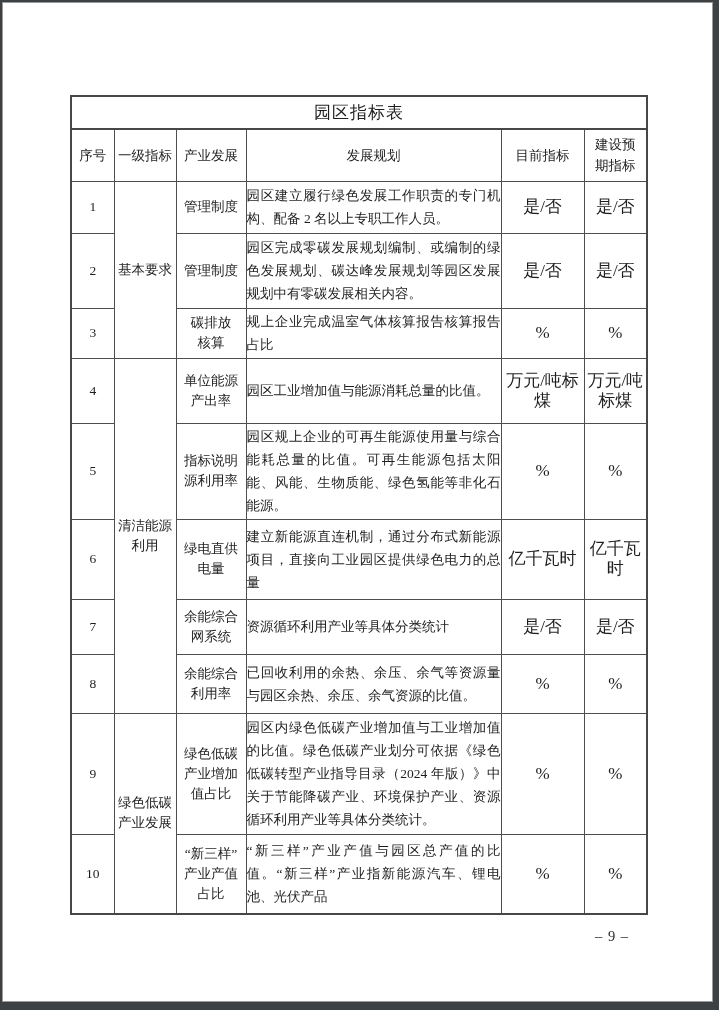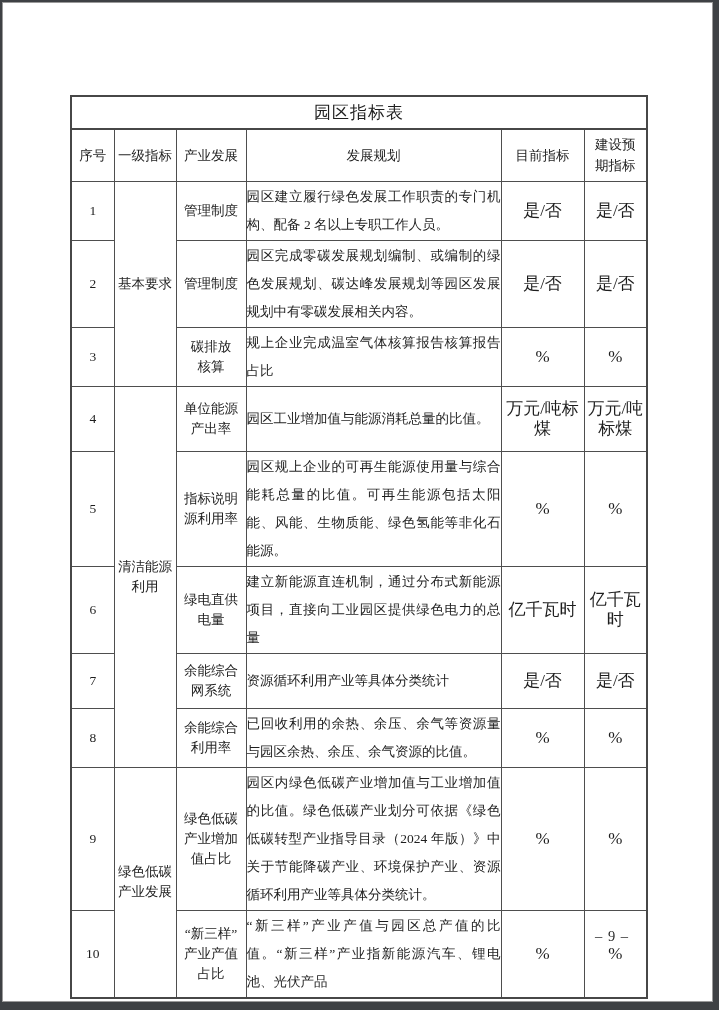--- a/index.html
+++ b/index.html
@@ -57,21 +57,21 @@
     vertical-align: middle;
     white-space: pre-line;
     font-size: 13.5px;
     line-height: 21px;
   }
   .desc {
     text-align: justify;
     text-justify: inter-character;
     vertical-align: middle;
     font-size: 13.5px;
-    line-height: 28px;
+    line-height: 23px;
     padding: 3px 5px;
     margin-left: 44px;
   }
   .unit {
     font-size: 17px;
     padding: 1px 1px;
   }
   
   .h-title { height: 33px; }
   .h-head  { height: 52px; }

